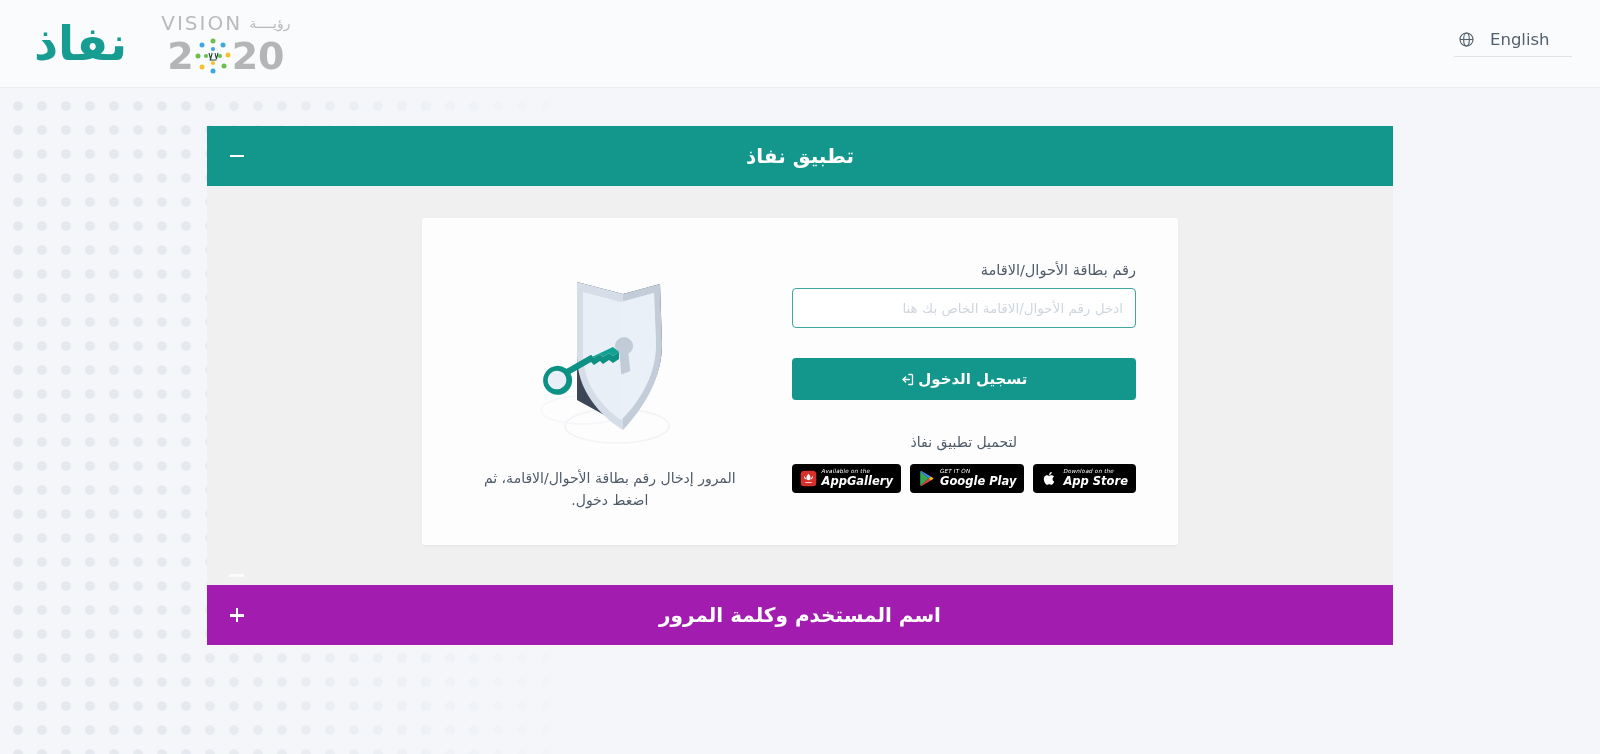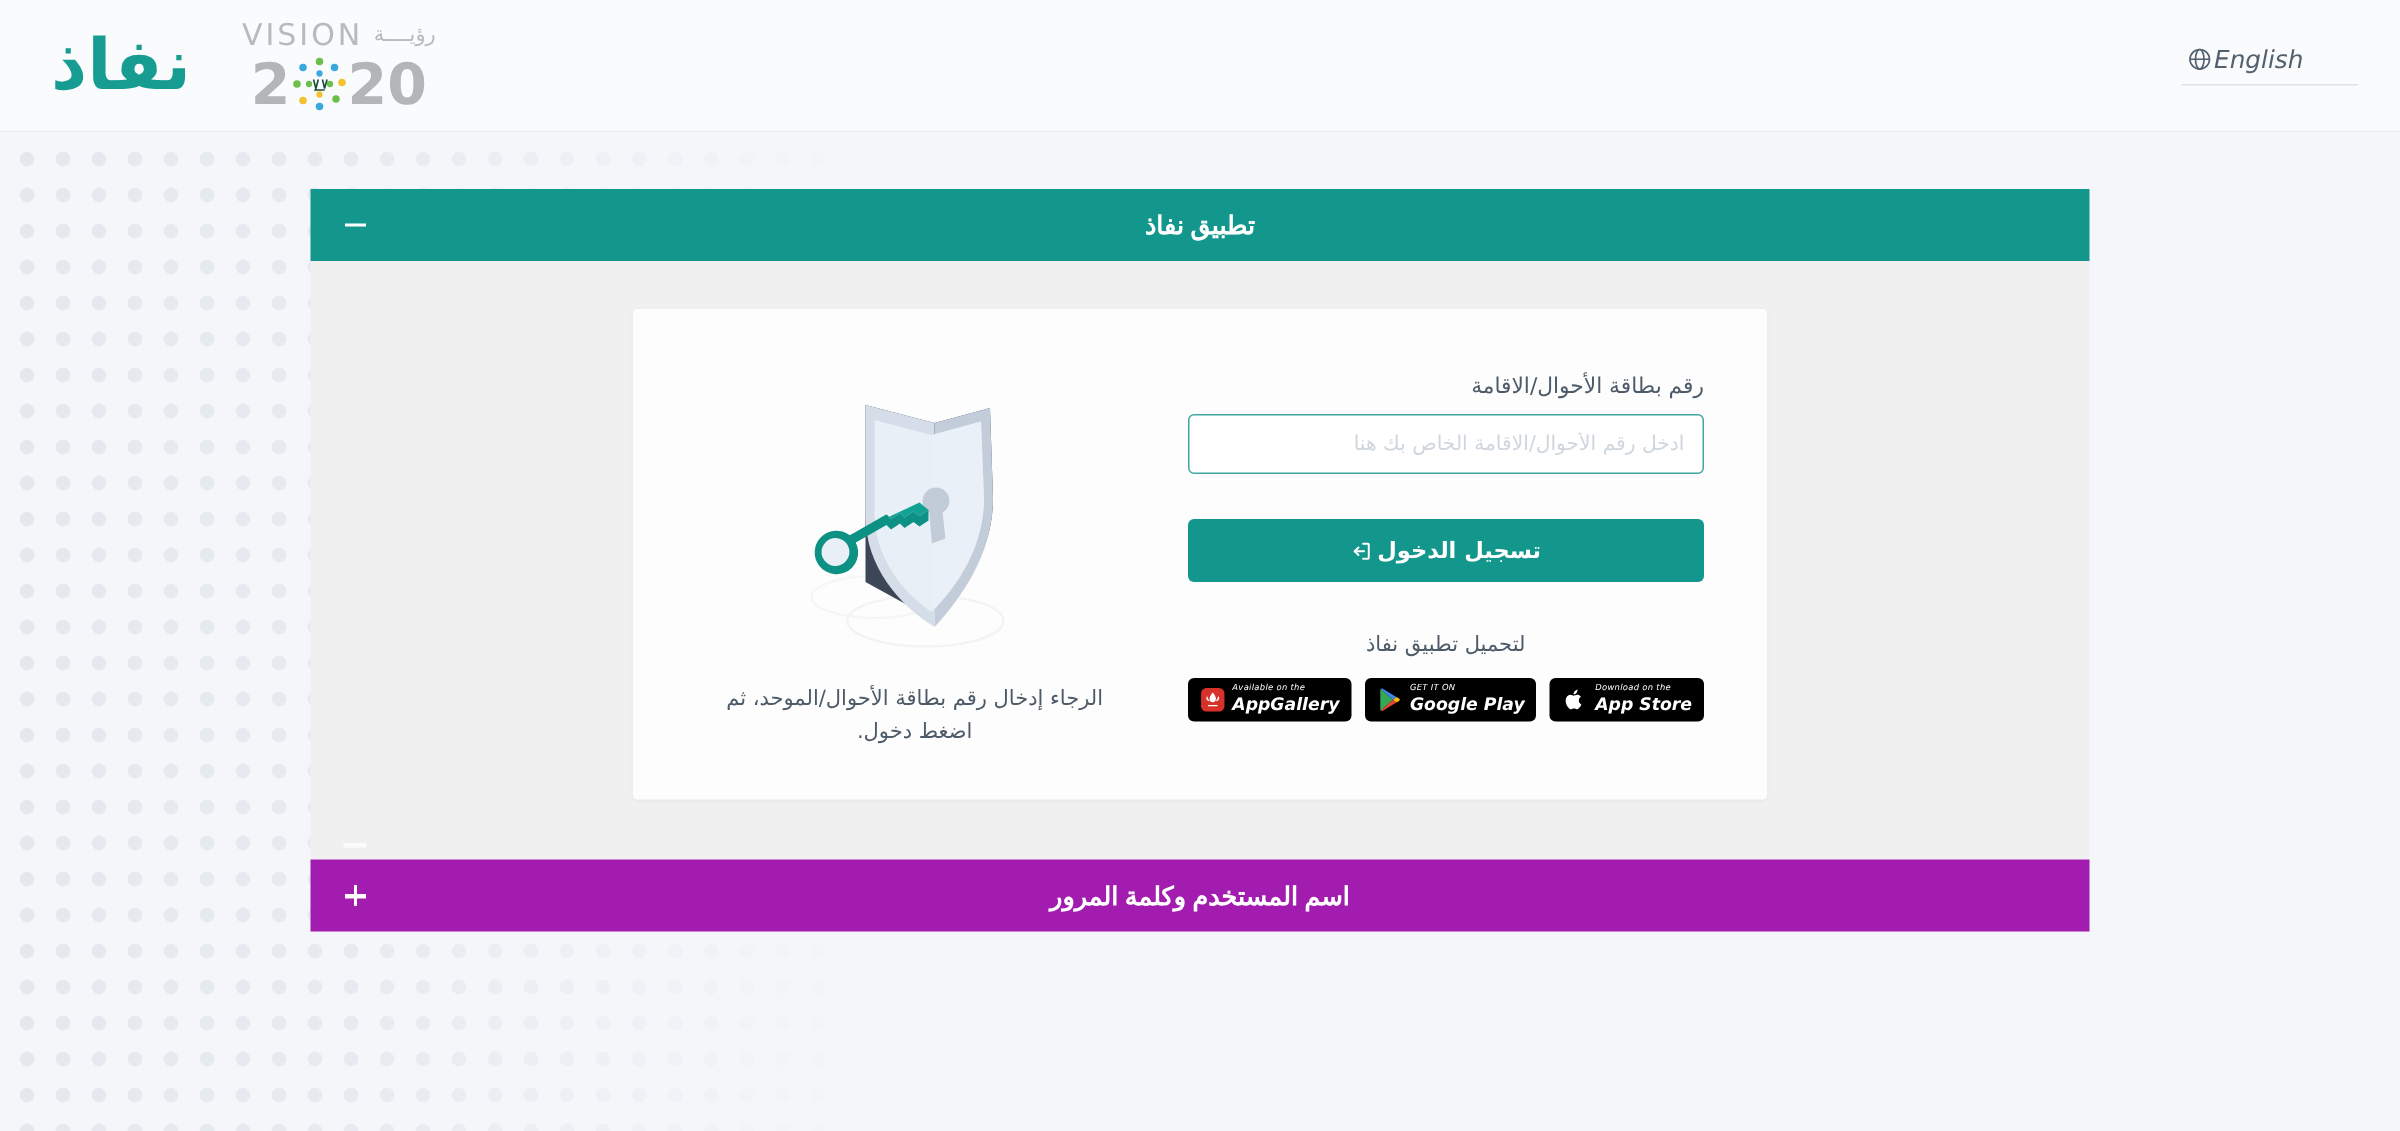--- a/index.html
+++ b/index.html
@@ -65,21 +65,21 @@
   .vision-emblem { width: 40px; height: 40px; margin: 0 -1px; }
 
   
   #lang-switch {
     display: flex;
     flex-direction: column;
     align-items: flex-start;
     cursor: pointer;
     direction: ltr;
   }
-  .lang-row { display: flex; align-items: center; gap: 1px; padding: 0 4px 7px 4px; font-style: italic; }
+  .lang-row { display: flex; align-items: center; gap: 15px; padding: 0 4px 7px 4px; }
   .globe { width: 17px; height: 17px; display: block; }
   .lang-text { font-size: 16.5px; color: #53616f; font-family: "DejaVu Sans", sans-serif; }
   .lang-underline { width: 118px; height: 1px; background: #dfe3e8; }
 
   
   #main { position: relative; z-index: 2; }
   #welcome-title {
     text-align: center;
     color: #17897f;
     font-size: 25.5px;
@@ -87,30 +87,29 @@
     margin-top: 62px;
     direction: rtl;
     letter-spacing: 0px;
   }
 
   .accordion { width: 1186px; margin: 0 auto; }
   #acc-1 { margin-top: 38px; }
 
   .acc-head {
     position: relative;
-    height: 48px;
+    height: 60px;
     display: flex;
     align-items: center;
     justify-content: center;
     color: #ffffff;
-    font-size: 17px;
+    font-size: 20px;
     font-weight: 700;
     cursor: pointer;
     direction: rtl;
-    font-family: Liberation Serif, serif;
   }
   .acc-head.teal { background: #13968b; }
   .acc-head.grey { background: #a21caf; }
 
   .acc-sign {
     position: absolute;
     left: 22px; top: 50%;
     transform: translateY(-50%);
     width: 16px; height: 16px;
     pointer-events: none;
@@ -374,21 +373,21 @@
               <path d="M116 42 L149 33 L151 84 C151 114 136 140 116 160 Z" fill="#f1f5fa"></path>
               <path d="M116 42 L149 33 L151 84 C151 114 136 140 116 160 Z" fill="#e3ebf4" opacity=".55"></path>
               <path d="M110 86 a9 9 0 0 1 18 0 c0 4-2.5 6.3-4.6 7.6 l1.9 17.4 -9 3.4 -1.8-20.9 c-2.6-1.4-4.5-3.9-4.5-7.5z" fill="#c2cbd8"></path>
               <g>
                 <path d="M41 129 a14.5 14.5 0 1 0 20-20.5 a14.5 14.5 0 0 0 -20 20.5z" fill="#0c9184"></path>
                 <path d="M44.5 125.5 a9.3 9.3 0 1 0 13-13 a9.3 9.3 0 0 0 -13 13z" fill="#e9eff6"></path>
                 <path d="M59 110 L108 87 L114 92 L108 96 L104 93 L98 97 L95 94 L89 98 L86 95 L65 107z" fill="#12a294"></path>
                 <path d="M59 110 L65 114 L86 102 L89 105 L95 101 L98 104 L104 100 L108 103 L114 99 L114 92 L108 96 L104 93 L98 97 L95 94 L89 98 L86 95 L65 107z" fill="#0c9184"></path>
               </g>
             </svg>
-            <div class="hint-text">الرجاء إدخال رقم بطاقة الأحوال/الموحد، ثم اضغط دخول.</div>
+            <div class="hint-text">المرور إدخال رقم بطاقة الأحوال/الاقامة، ثم اضغط دخول.</div>
           </div>
 
         </div>
 
         <span class="acc-body-sign"></span>
       </div>
     </div>
 
     <div class="accordion" id="acc-2">
       <div class="acc-head grey">

